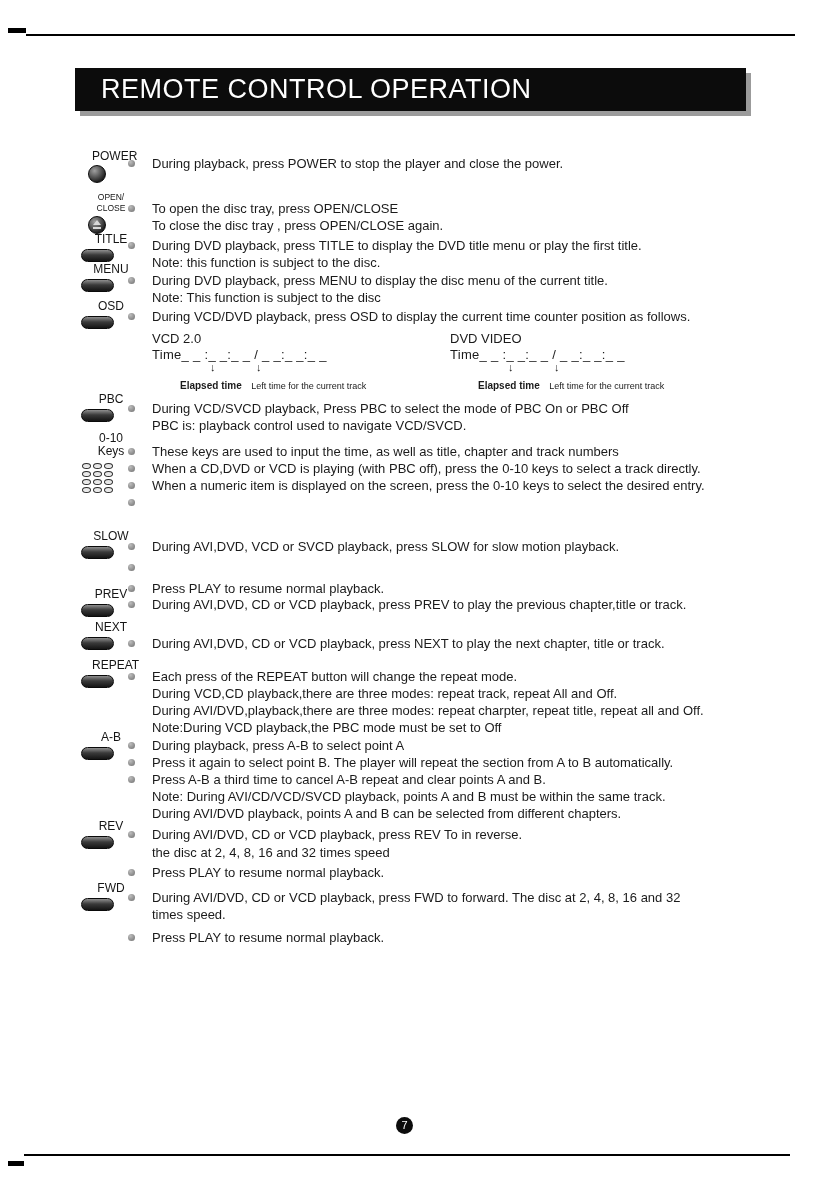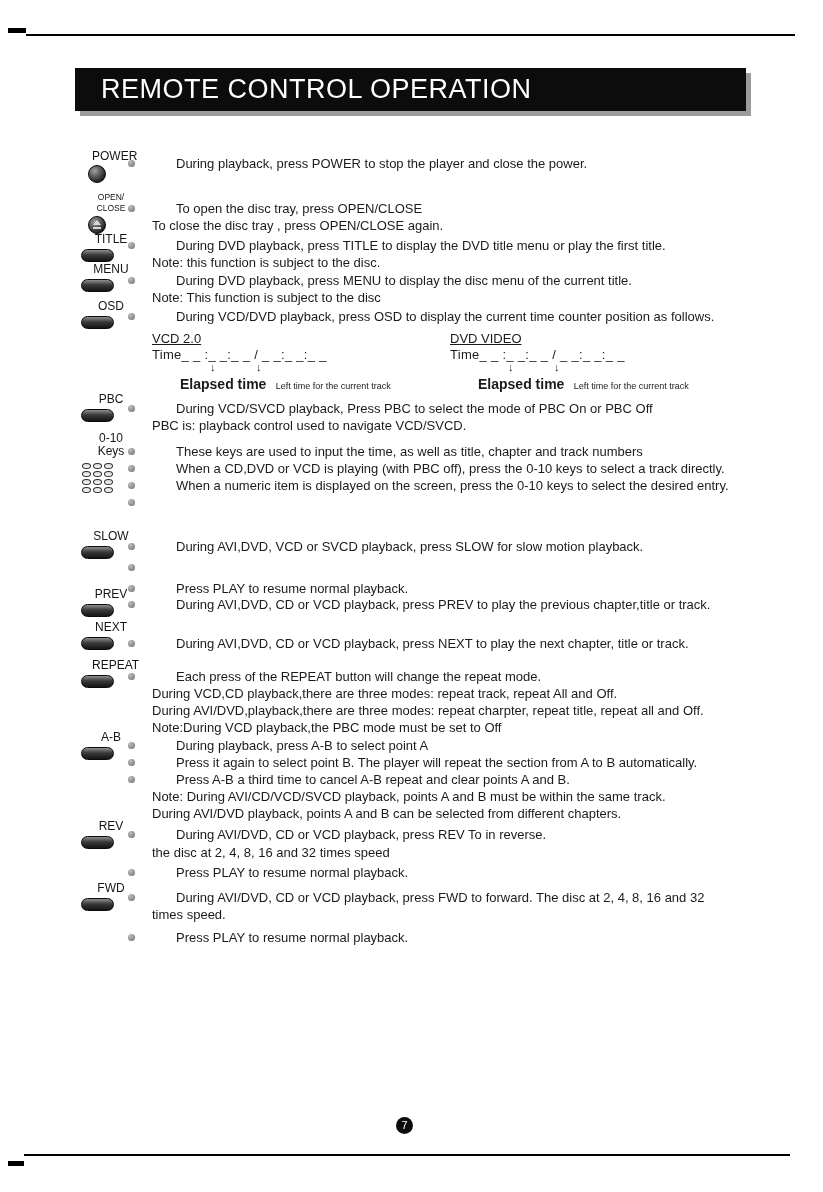--- a/index.html
+++ b/index.html
@@ -26,37 +26,37 @@
   .eject { position:relative; }
   .eject::before { content:""; position:absolute; left:4px; top:3px;
     border-left:4px solid transparent; border-right:4px solid transparent; border-bottom:5px solid #d8d8d8; }
   .eject::after { content:""; position:absolute; left:4px; top:10px; width:8px; height:2px; background:#d8d8d8; }
 
   .keypad { display:grid; grid-template-columns:repeat(3,9px); gap:2px; width:31px; margin:5px auto 0; }
   .keypad i { display:block; width:9px; height:6px; border:1px solid #2c2c2c; border-radius:50%;
     background:#e9e9e9; }
 
   .content { position:absolute; left:128px; width:660px; }
-  .line { display:flex; align-items:flex-start; min-height:17px; font-size:13px; line-height:16px;gap:24px; }
+  .line { display:flex; align-items:flex-start; min-height:17px; font-size:13px; line-height:16px; }
   .line .txt { display:block; }
   .bullet { flex:0 0 7px; width:7px; height:7px; border-radius:50%; margin:4px 17px 0 0;
     background:radial-gradient(circle at 35% 30%, #bdbdbd, #6e6e6e); }
   .nb { padding-left:24px; }
 
   .slow-lines .line { min-height:21px;text-align:center; }
   .rev-lines .line { min-height:18px; }
 
   .osd-diagram { position:relative; height:64px; }
   .osd-col { position:absolute; top:0; width:310px; }
-  .osd-title { font-size:13px; margin-top:5px;text-decoration:underline; }
+  .osd-title { font-size:13px; margin-top:5px; }
   .osd-time { font-size:13px; margin-top:1px; letter-spacing:.3px; }
   .osd-arrowrow { position:relative; height:13px; }
   .osd-arrow { position:absolute; top:-1px; font-size:11px; line-height:13px; }
   .osd-caption { white-space:nowrap; margin-top:0; padding-left:28px; }
-  .cap-main { font-size:14px; font-weight:600; }
+  .cap-main { font-size:10px; font-weight:600; }
   .cap-sub { font-size:9px; margin-left:5px; }
 
   .page-num { position:absolute; left:396px; top:1117px; width:17px; height:17px; border-radius:50%;
     background:#0c0c0c; color:#fff; font-size:11px; line-height:17px; text-align:center; }
 </style>
 </head>
 <body>
 
 <div class="page">
 

